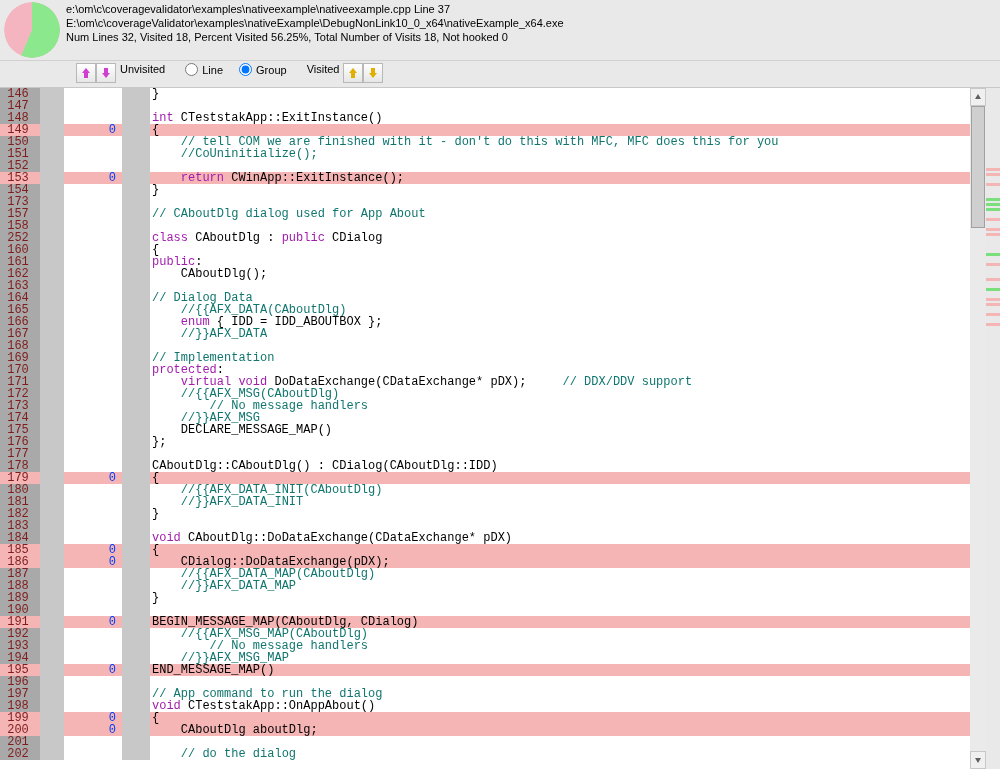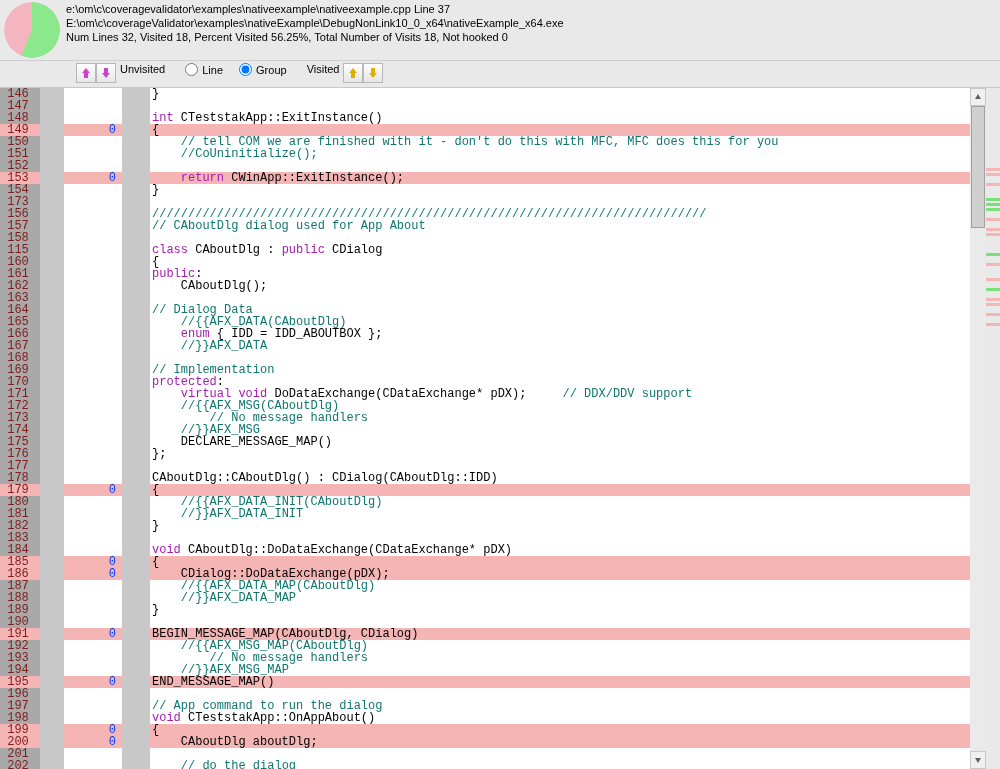--- a/index.html
+++ b/index.html
@@ -95,24 +95,23 @@
           <div class="row"><div class="gut-num">146</div><div class="gut-a"></div><div class="gut-cnt"></div><div class="gut-b"></div><div class="src">}</div></div>
           <div class="row"><div class="gut-num">147</div><div class="gut-a"></div><div class="gut-cnt"></div><div class="gut-b"></div><div class="src"></div></div>
           <div class="row"><div class="gut-num">148</div><div class="gut-a"></div><div class="gut-cnt"></div><div class="gut-b"></div><div class="src"><span class="kw">int</span> CTeststakApp::ExitInstance()</div></div>
           <div class="row hit"><div class="gut-num">149</div><div class="gut-a"></div><div class="gut-cnt">0</div><div class="gut-b"></div><div class="src">{</div></div>
           <div class="row"><div class="gut-num">150</div><div class="gut-a"></div><div class="gut-cnt"></div><div class="gut-b"></div><div class="src">    <span class="cm">// tell COM we are finished with it - don't do this with MFC, MFC does this for you</span></div></div>
           <div class="row"><div class="gut-num">151</div><div class="gut-a"></div><div class="gut-cnt"></div><div class="gut-b"></div><div class="src">    <span class="cm">//CoUninitialize();</span></div></div>
           <div class="row"><div class="gut-num">152</div><div class="gut-a"></div><div class="gut-cnt"></div><div class="gut-b"></div><div class="src"></div></div>
           <div class="row hit"><div class="gut-num">153</div><div class="gut-a"></div><div class="gut-cnt">0</div><div class="gut-b"></div><div class="src">    <span class="kw">return</span> CWinApp::ExitInstance();</div></div>
           <div class="row"><div class="gut-num">154</div><div class="gut-a"></div><div class="gut-cnt"></div><div class="gut-b"></div><div class="src">}</div></div>
           <div class="row"><div class="gut-num">173</div><div class="gut-a"></div><div class="gut-cnt"></div><div class="gut-b"></div><div class="src"></div></div>
-          <div class="row"><div class="gut-num">156</div><div class="gut-a"></div><div class="gut-cnt"></div><div class="gut-b"></div><div class="src"><span class="cm">/////////////////////////////////////////////////////////////////////////////</span></div></div>
           <div class="row"><div class="gut-num">157</div><div class="gut-a"></div><div class="gut-cnt"></div><div class="gut-b"></div><div class="src"><span class="cm">// CAboutDlg dialog used for App About</span></div></div>
           <div class="row"><div class="gut-num">158</div><div class="gut-a"></div><div class="gut-cnt"></div><div class="gut-b"></div><div class="src"></div></div>
-          <div class="row"><div class="gut-num">115</div><div class="gut-a"></div><div class="gut-cnt"></div><div class="gut-b"></div><div class="src"><span class="kw">class</span> CAboutDlg : <span class="kw">public</span> CDialog</div></div>
+          <div class="row"><div class="gut-num">252</div><div class="gut-a"></div><div class="gut-cnt"></div><div class="gut-b"></div><div class="src"><span class="kw">class</span> CAboutDlg : <span class="kw">public</span> CDialog</div></div>
           <div class="row"><div class="gut-num">160</div><div class="gut-a"></div><div class="gut-cnt"></div><div class="gut-b"></div><div class="src">{</div></div>
           <div class="row"><div class="gut-num">161</div><div class="gut-a"></div><div class="gut-cnt"></div><div class="gut-b"></div><div class="src"><span class="kw">public</span>:</div></div>
           <div class="row"><div class="gut-num">162</div><div class="gut-a"></div><div class="gut-cnt"></div><div class="gut-b"></div><div class="src">    CAboutDlg();</div></div>
           <div class="row"><div class="gut-num">163</div><div class="gut-a"></div><div class="gut-cnt"></div><div class="gut-b"></div><div class="src"></div></div>
           <div class="row"><div class="gut-num">164</div><div class="gut-a"></div><div class="gut-cnt"></div><div class="gut-b"></div><div class="src"><span class="cm">// Dialog Data</span></div></div>
           <div class="row"><div class="gut-num">165</div><div class="gut-a"></div><div class="gut-cnt"></div><div class="gut-b"></div><div class="src">    <span class="cm">//{{AFX_DATA(CAboutDlg)</span></div></div>
           <div class="row"><div class="gut-num">166</div><div class="gut-a"></div><div class="gut-cnt"></div><div class="gut-b"></div><div class="src">    <span class="kw">enum</span> { IDD = IDD_ABOUTBOX };</div></div>
           <div class="row"><div class="gut-num">167</div><div class="gut-a"></div><div class="gut-cnt"></div><div class="gut-b"></div><div class="src">    <span class="cm">//}}AFX_DATA</span></div></div>
           <div class="row"><div class="gut-num">168</div><div class="gut-a"></div><div class="gut-cnt"></div><div class="gut-b"></div><div class="src"></div></div>
           <div class="row"><div class="gut-num">169</div><div class="gut-a"></div><div class="gut-cnt"></div><div class="gut-b"></div><div class="src"><span class="cm">// Implementation</span></div></div>

